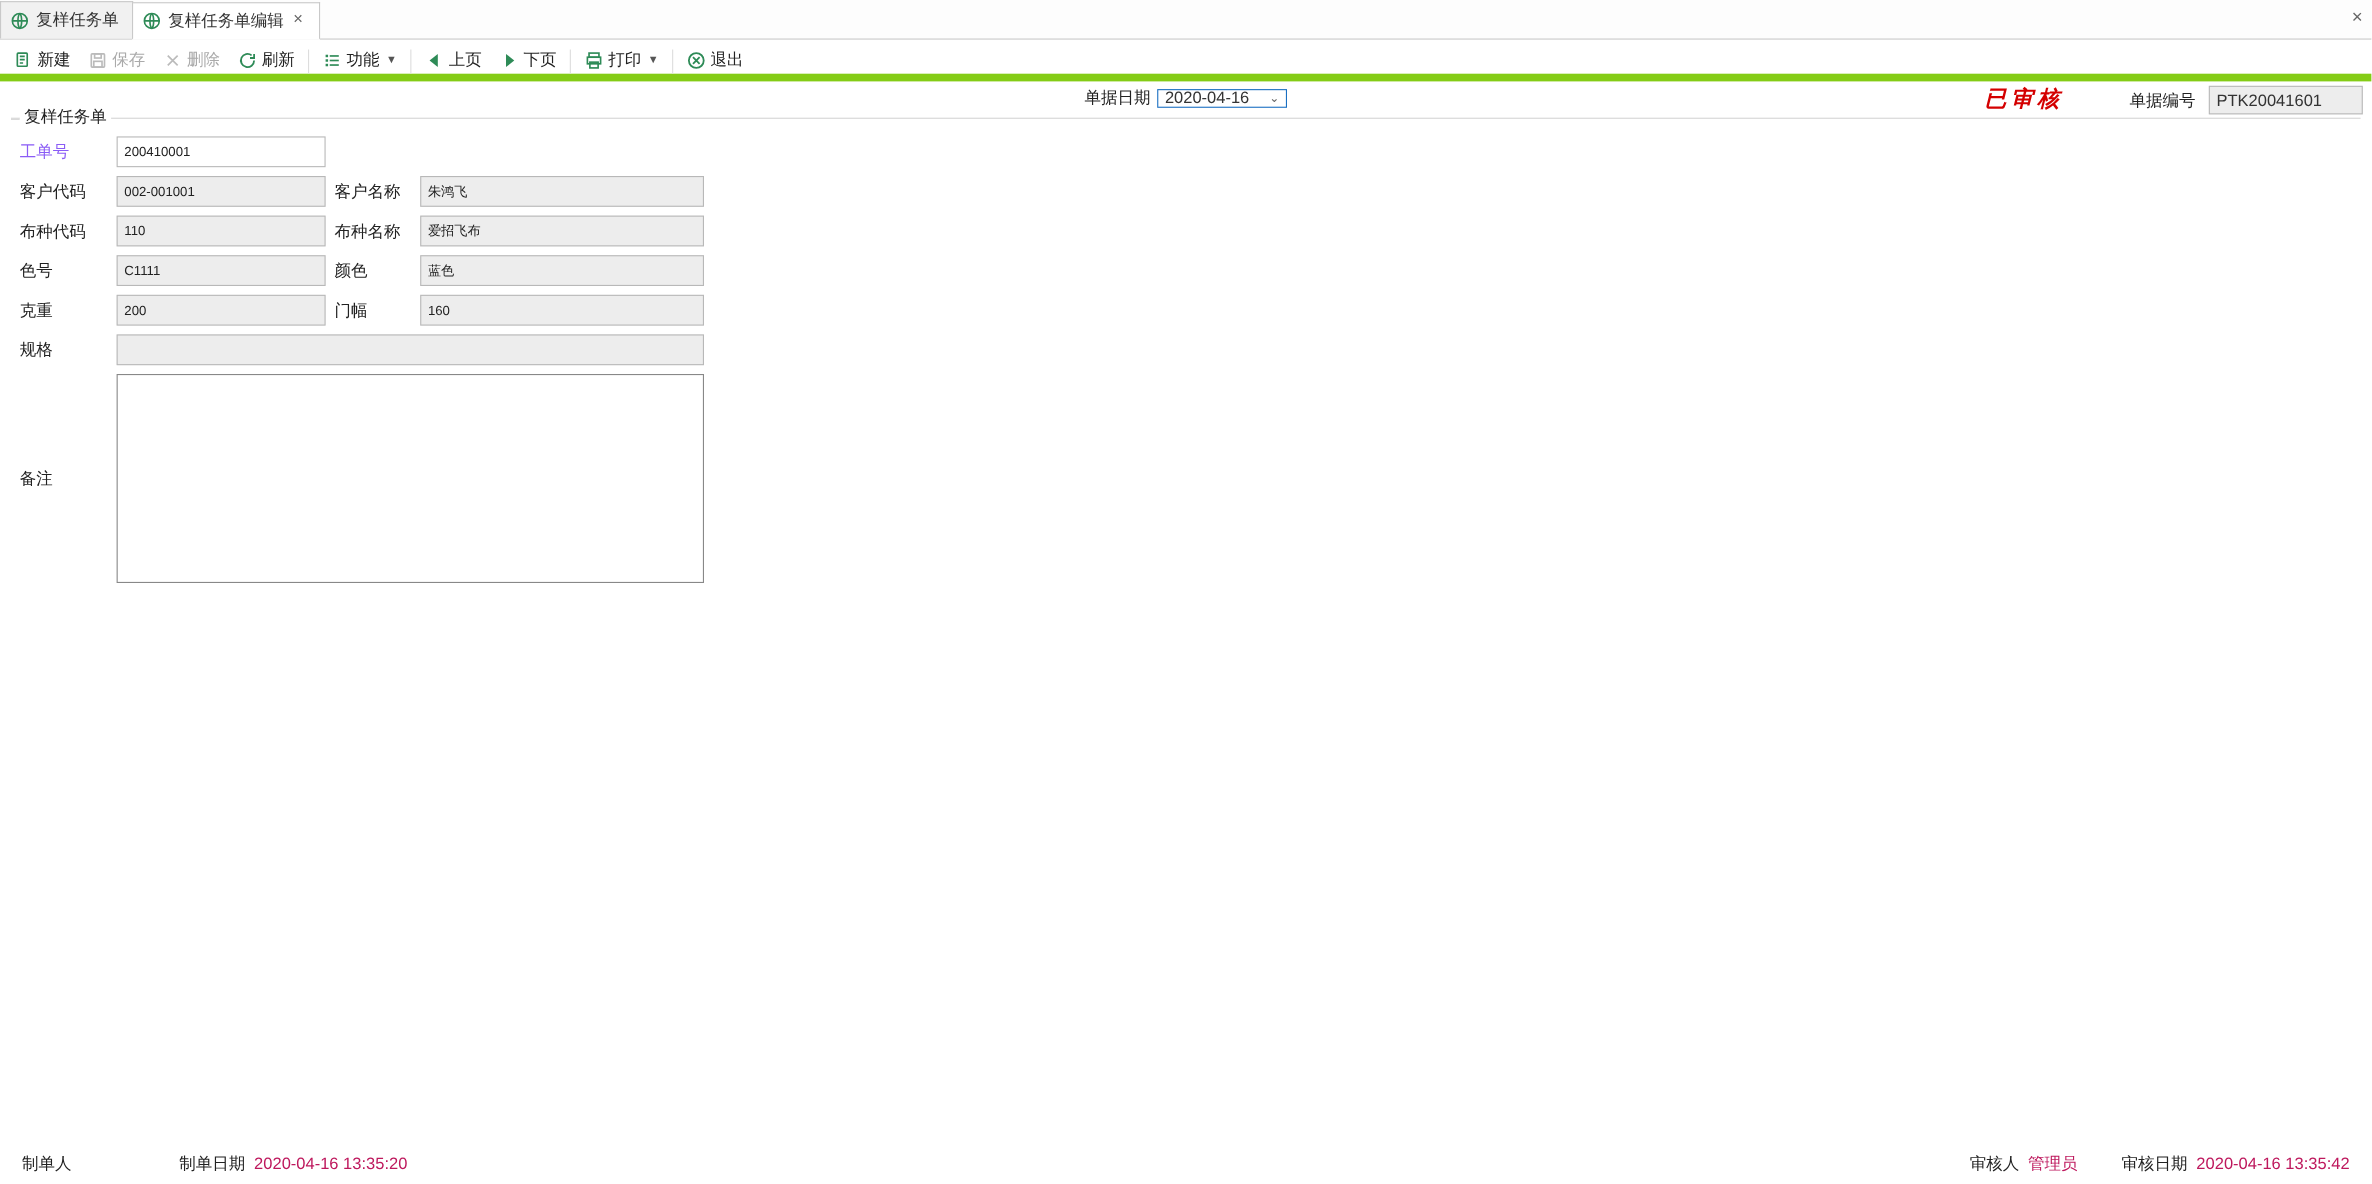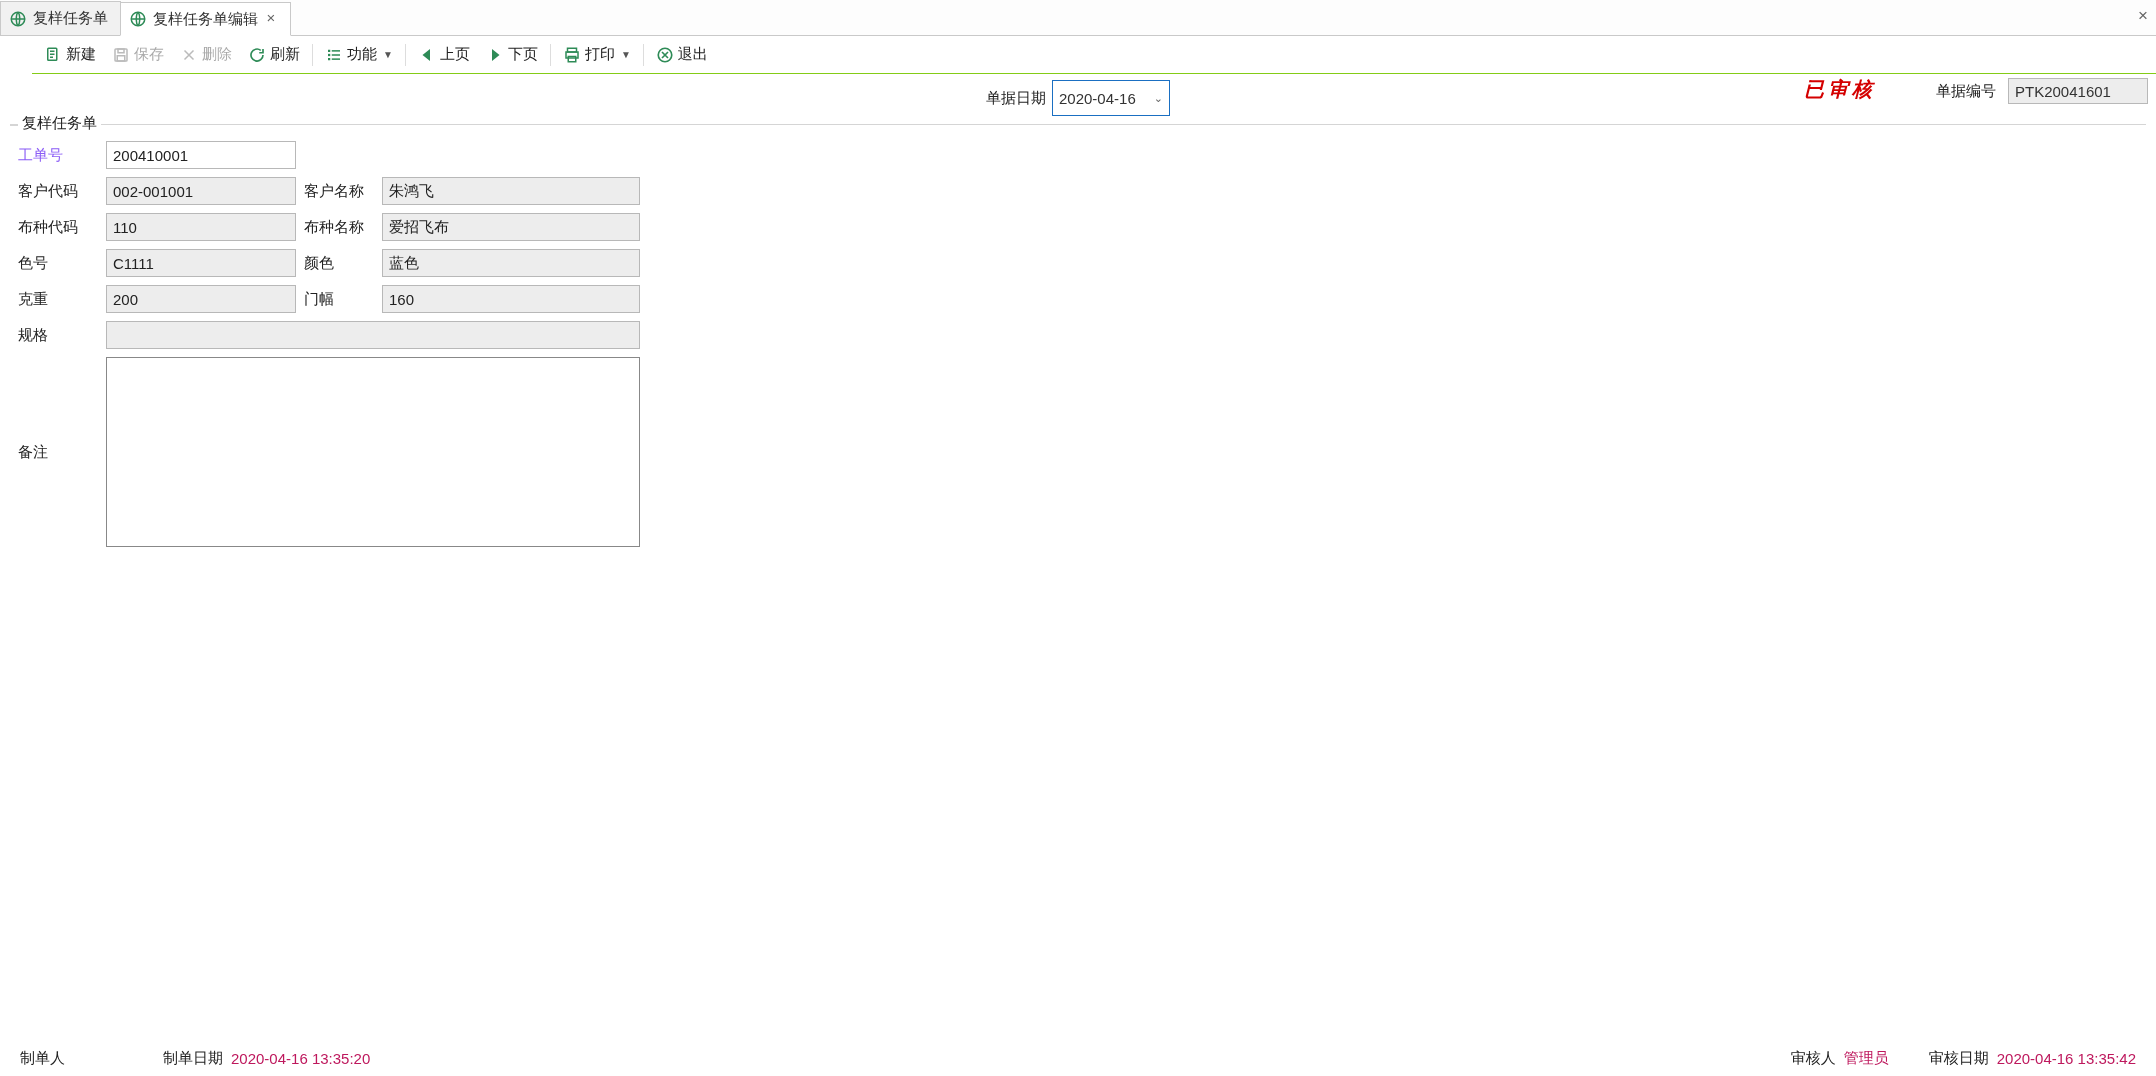--- a/index.html
+++ b/index.html
@@ -65,27 +65,26 @@
       height: 18px;
       display: inline-flex;
       align-items: center;
       justify-content: center;
     }
     .globe-icon svg { width: 18px; height: 18px; }
 
     
     .toolbar {
       display: flex;
-      align-items: center;
+      align-items: flex-end;
       height: 38px;
-      border-bottom: 1px solid #84cc16;
+      border-bottom: 7px solid #84cc16;
       padding: 0 6px;
       gap: 4px;
       background: #fff;
-      margin-left: 32px;
     }
     .tbtn {
       display: flex;
       align-items: center;
       gap: 4px;
       padding: 3px 6px;
       cursor: pointer;
       color: #222;
       font-size: 15px;
       border-radius: 2px;
@@ -118,21 +117,21 @@
     }
     .header-row .lbl {
       font-size: 15px;
       color: #222;
       margin-right: 6px;
     }
     .date-select {
       display: flex;
       align-items: center;
       border: 1px solid #1a6fc2;
-      height: 36px;
+      height: 17px;
       width: 118px;
       padding: 0 6px;
       justify-content: space-between;
       background: #fff;
     }
     .date-select .dd { color: #666; font-size: 11px; }
     .status-stamp {
       position: absolute;
       right: 280px;
       top: 2px;
@@ -204,21 +203,21 @@
     .flabel {
       font-size: 15px;
       color: #222;
       white-space: nowrap;
     }
     .flabel.req { color: #8b5cf6; }
     .finput {
       border: 1px solid #b8b8b8;
       height: 28px;
       padding: 0 6px;
-      font-size: 15px;
+      font-size: 12px;
       background: #fff;
       display: flex;
       align-items: center;
       color: #222;
     }
     .finput.ro {
       background: #ededed;
     }
     .span3 { grid-column: 2 / span 3; }
     .remark {

